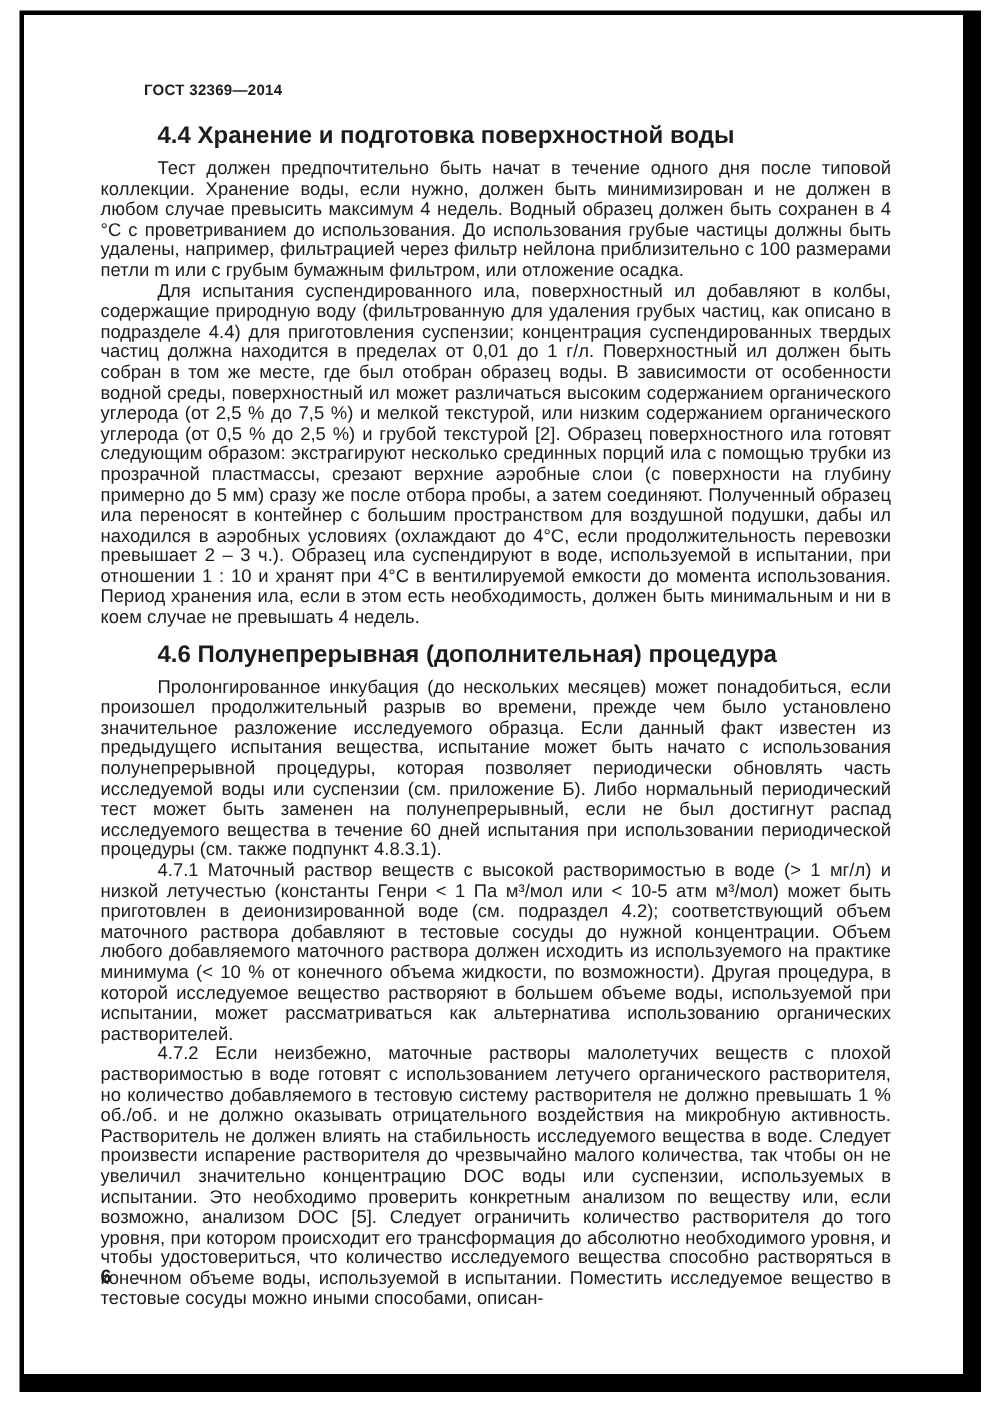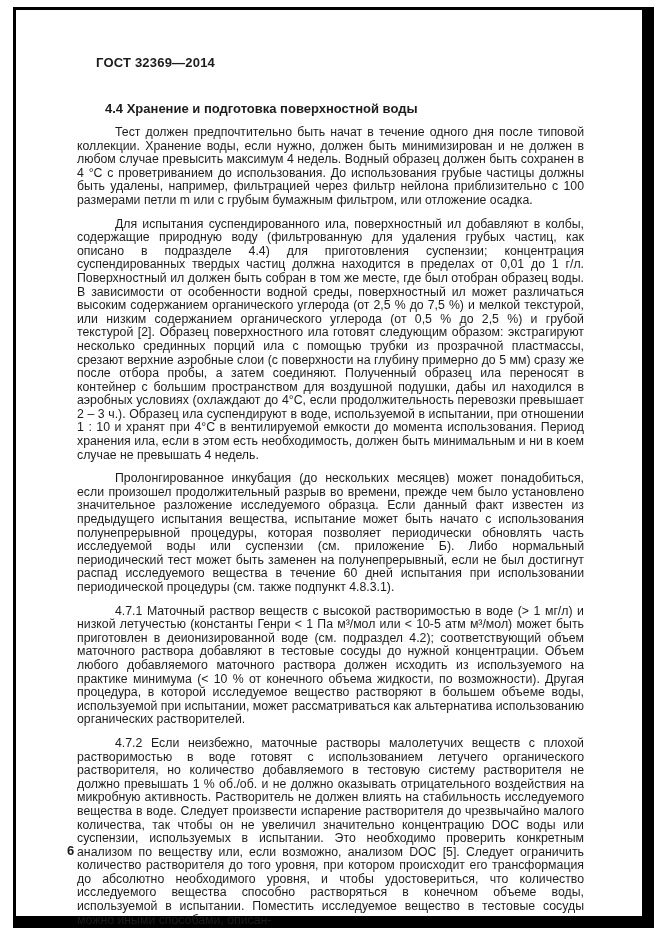--- a/index.html
+++ b/index.html
@@ -28,38 +28,38 @@
     border-bottom: 12px solid #000;
     background: #ffffff;
   }
   .content {
     position: absolute;
     left: 67px;
     top: 55px;
     width: 527px;
   }
   .doc-header {
-    font-size: 13px;
+    font-size: 10px;
     font-weight: bold;
     letter-spacing: 0.2px;
-    margin: 0 0 31px 0;
+    margin: 0 0 16px 0;
     padding-left: 29px;
   }
   .section-heading {
-    font-size: 13px;
+    font-size: 16px;
     font-weight: bold;
     text-indent: 38px;
     margin: 9px 0 6px 0;
   }
   .para {
     font-size: 12.3px;
     line-height: 13.6px;
     text-align: justify;
     text-indent: 38px;
-    margin: 10px;
+    margin: 0;
   }
   .page-number {
     position: absolute;
     left: 67px;
     top: 843px;
     font-size: 13px;
     font-weight: bold;
   }
 </style>
 </head>
@@ -74,20 +74,21 @@
   <div>
     <div class="section-heading">4.4 Хранение и подготовка поверхностной воды</div>
     <p class="para">Тест должен предпочтительно быть начат в течение одного дня после типовой коллекции. Хранение воды, если нужно, должен быть минимизирован и не должен в любом случае превысить максимум 4 недель. Водный образец должен быть сохранен в 4 °С с проветриванием до использования. До использования грубые частицы должны быть удалены, например, фильтрацией через фильтр нейлона приблизительно с 100 размерами петли m или с грубым бумажным фильтром, или отложение осадка.</p>
   </div>
 
   <div>
     <p class="para">Для испытания суспендированного ила, поверхностный ил добавляют в колбы, содержащие природную воду (фильтрованную для удаления грубых частиц, как описано в подразделе 4.4) для приготовления суспензии; концентрация суспендированных твердых частиц должна находится в пределах от 0,01 до 1 г/л. Поверхностный ил должен быть собран в том же месте, где был отобран образец воды. В зависимости от особенности водной среды, поверхностный ил может различаться высоким содержанием органического углерода (от 2,5 % до 7,5 %) и мелкой текстурой, или низким содержанием органического углерода (от 0,5 % до 2,5 %) и грубой текстурой [2]. Образец поверхностного ила готовят следующим образом: экстрагируют несколько срединных порций ила с помощью трубки из прозрачной пластмассы, срезают верхние аэробные слои (с поверхности на глубину примерно до 5 мм) сразу же после отбора пробы, а затем соединяют. Полученный образец ила переносят в контейнер с большим пространством для воздушной подушки, дабы ил находился в аэробных условиях (охлаждают до 4°С, если продолжительность перевозки превышает 2 – 3 ч.). Образец ила суспендируют в воде, используемой в испытании, при отношении 1 : 10 и хранят при 4°С в вентилируемой емкости до момента использования. Период хранения ила, если в этом есть необходимость, должен быть минимальным и ни в коем случае не превышать 4 недель.</p>
   </div>
 
   <div>
+    <div class="section-heading">4.6 Полунепрерывная (дополнительная) процедура</div>
     <p class="para">Пролонгированное инкубация (до нескольких месяцев) может понадобиться, если произошел продолжительный разрыв во времени, прежде чем было установлено значительное разложение исследуемого образца. Если данный факт известен из предыдущего испытания вещества, испытание может быть начато с использования полунепрерывной процедуры, которая позволяет периодически обновлять часть исследуемой воды или суспензии (см. приложение Б). Либо нормальный периодический тест может быть заменен на полунепрерывный, если не был достигнут распад исследуемого вещества в течение 60 дней испытания при использовании периодической процедуры (см. также подпункт 4.8.3.1).</p>
   </div>
 
   <div>
     <p class="para">4.7.1 Маточный раствор веществ с высокой растворимостью в воде (&gt; 1 мг/л) и низкой летучестью (константы Генри &lt; 1 Па м³/мол или &lt; 10-5 атм м³/мол) может быть приготовлен в деионизированной воде (см. подраздел 4.2); соответствующий объем маточного раствора добавляют в тестовые сосуды до нужной концентрации. Объем любого добавляемого маточного раствора должен исходить из используемого на практике минимума (&lt; 10 % от конечного объема жидкости, по возможности). Другая процедура, в которой исследуемое вещество растворяют в большем объеме воды, используемой при испытании, может рассматриваться как альтернатива использованию органических растворителей.</p>
     <p class="para">4.7.2 Если неизбежно, маточные растворы малолетучих веществ с плохой растворимостью в воде готовят с использованием летучего органического растворителя, но количество добавляемого в тестовую систему растворителя не должно превышать 1 % об./об. и не должно оказывать отрицательного воздействия на микробную активность. Растворитель не должен влиять на стабильность исследуемого вещества в воде. Следует произвести испарение растворителя до чрезвычайно малого количества, так чтобы он не увеличил значительно концентрацию DOC воды или суспензии, используемых в испытании. Это необходимо проверить конкретным анализом по веществу или, если возможно, анализом DOC [5]. Следует ограничить количество растворителя до того уровня, при котором происходит его трансформация до абсолютно необходимого уровня, и чтобы удостовериться, что количество исследуемого вещества способно растворяться в конечном объеме воды, используемой в испытании. Поместить исследуемое вещество в тестовые сосуды можно иными способами, описан-</p>
   </div>
 
 </div>
 

